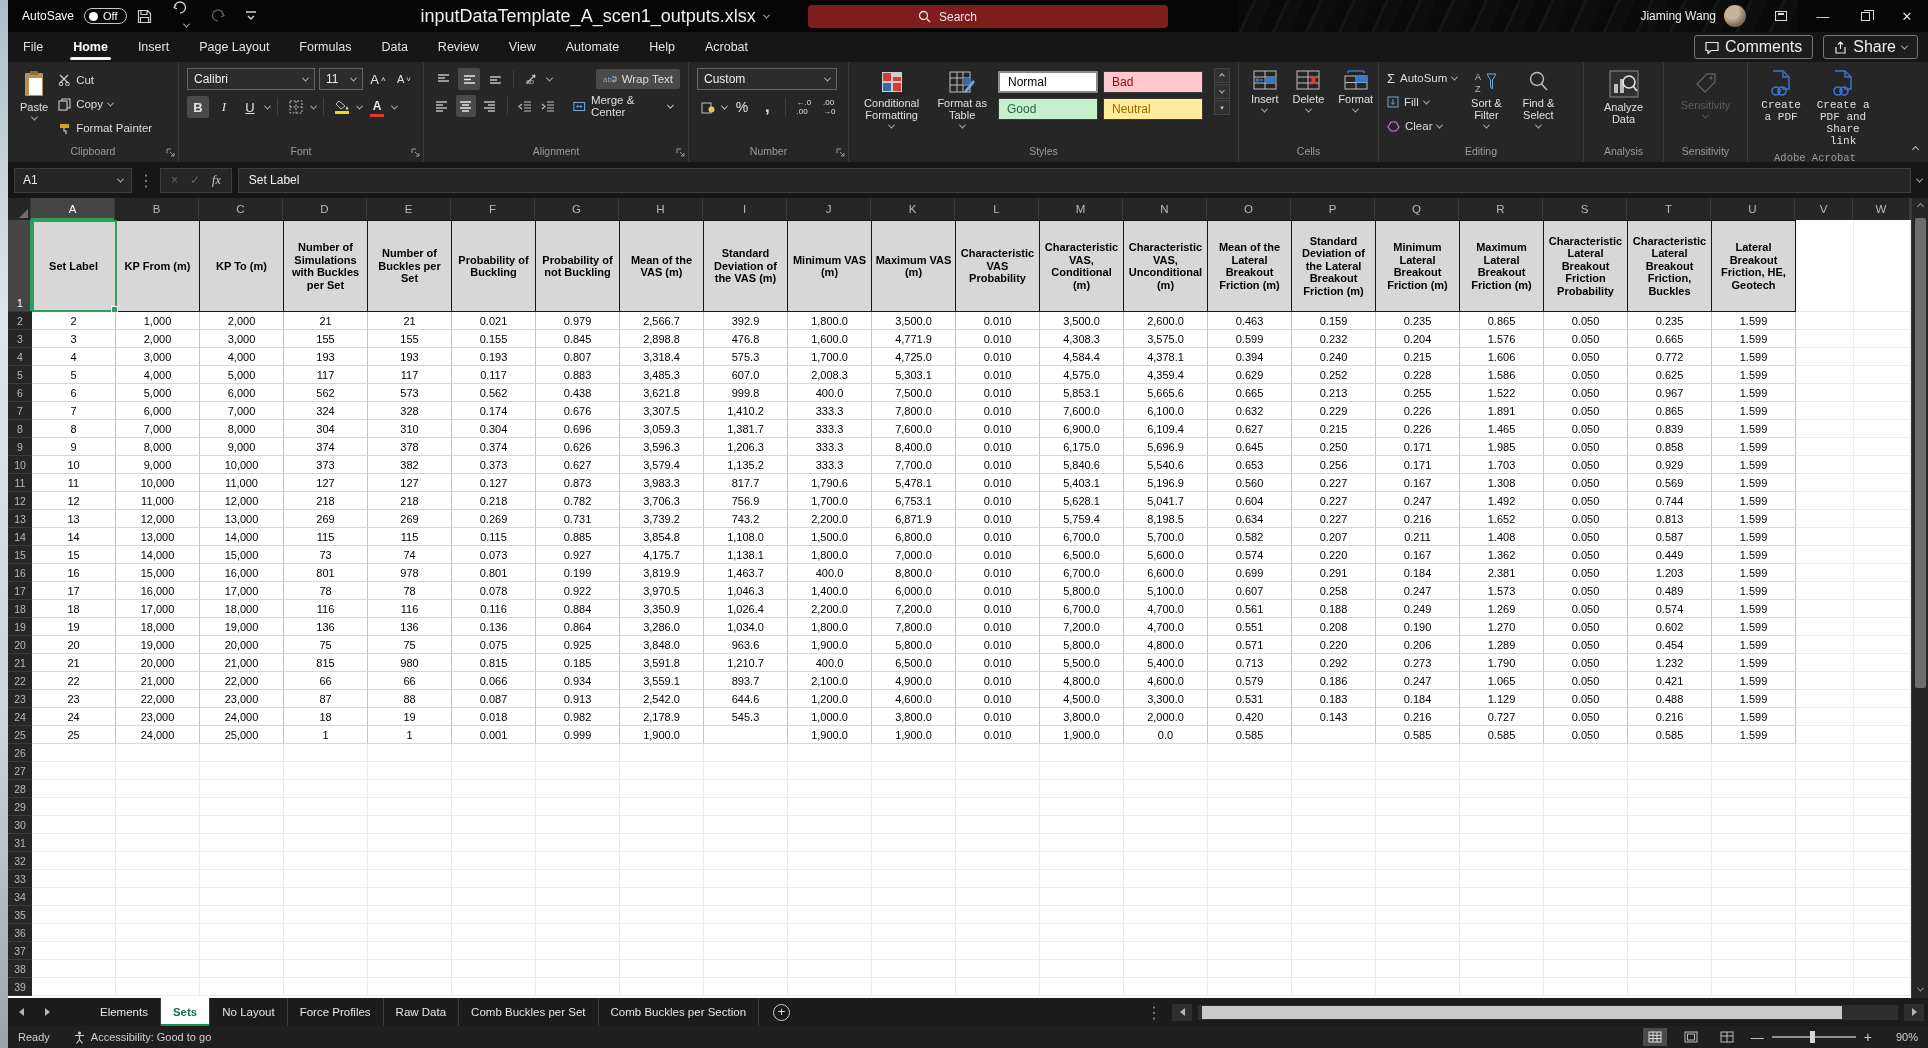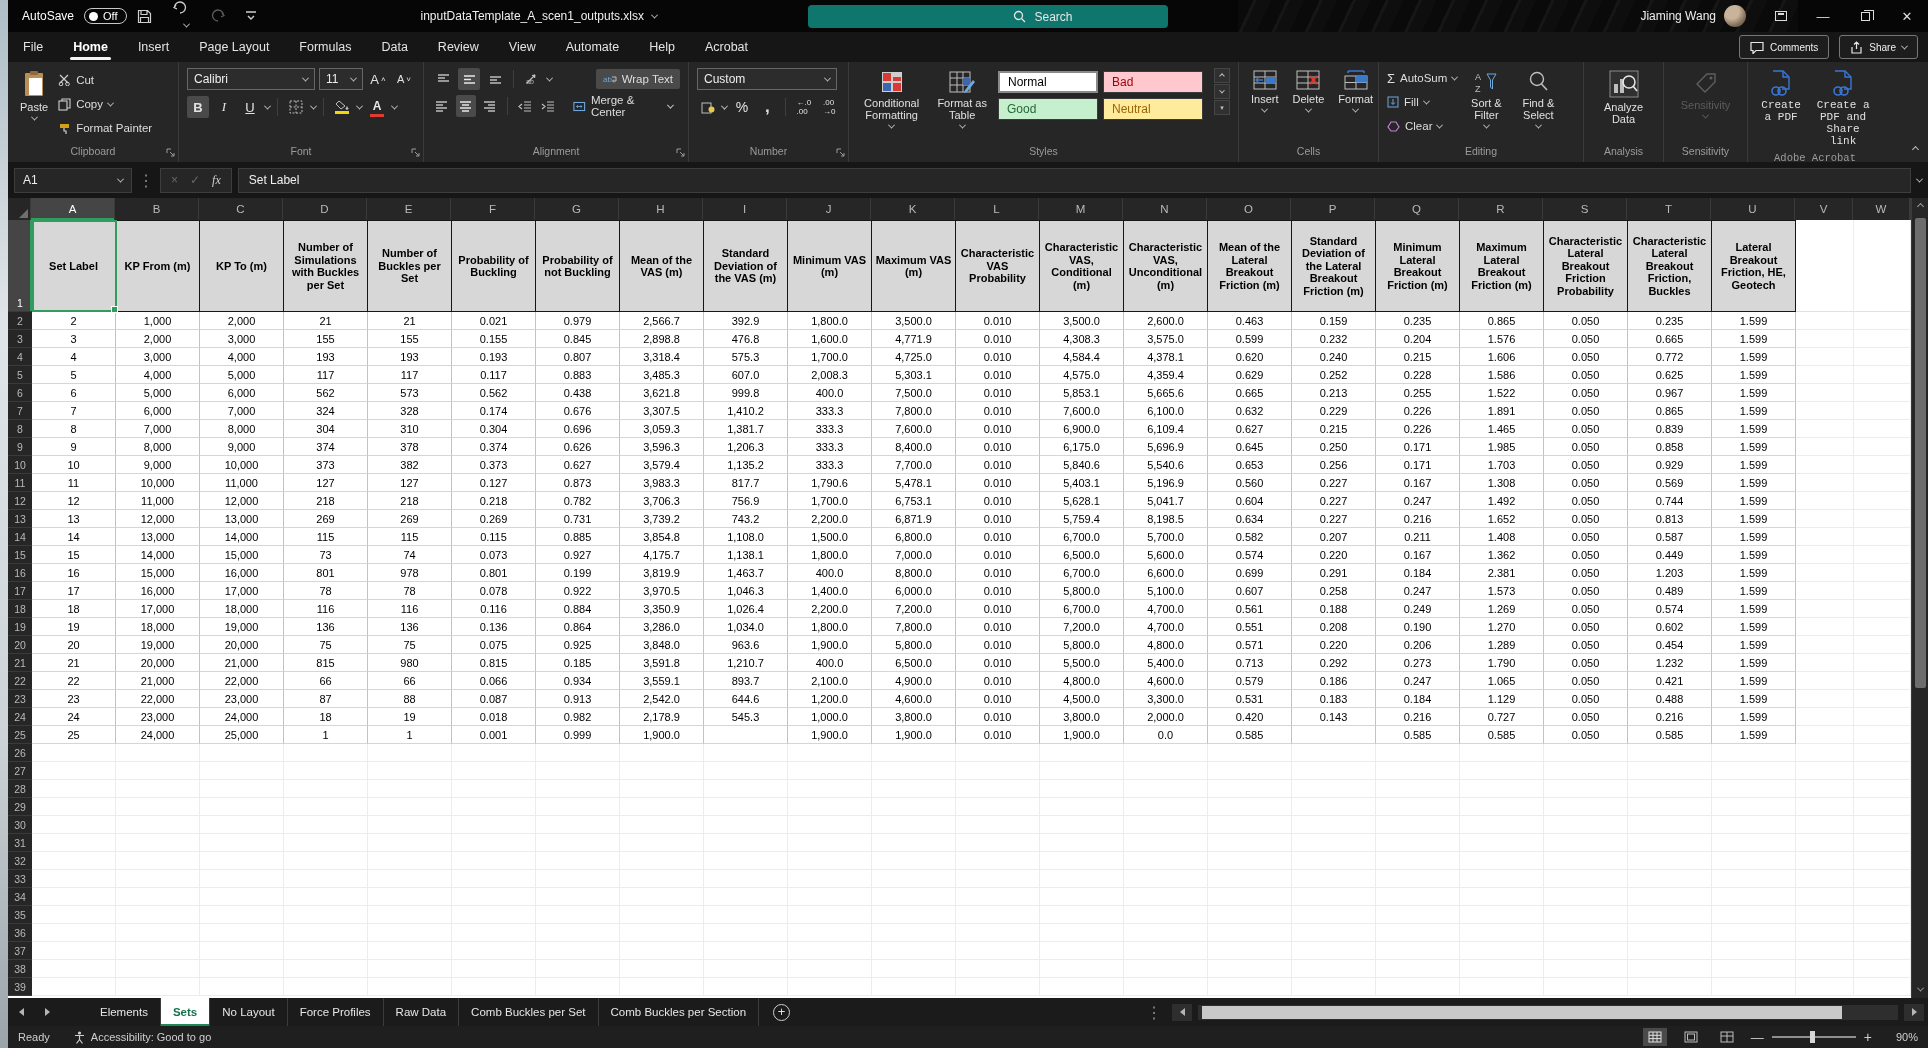--- a/index.html
+++ b/index.html
@@ -12,39 +12,39 @@
 
   
   .titlebar { height:32px; background:#060606; display:flex; align-items:center; position:relative; font-size:12px; }
   .deco { position:absolute; right:130px; top:0; width:560px; height:32px;
           background:repeating-linear-gradient(115deg,#0b0b0b 0 14px,#1a1a1a 14px 17px,#101010 17px 30px); opacity:.8; }
   .qat { display:flex; align-items:center; gap:10px; padding-left:14px; z-index:2; }
   .pill { display:flex; align-items:center; gap:5px; border:1px solid #c8c8c8; border-radius:9px; padding:1px 8px 1px 4px; font-size:11px; color:#fff; }
   .dot { width:9px; height:9px; border-radius:50%; background:#fff; }
   .tb-ic { width:26px; text-align:center; color:#cfcfcf; font-size:14px; }
   .dim { color:#5c5c5c !important; }
-  .doc-title { margin-left:150px; color:#f0f0f0; font-size:12px; display:flex; gap:8px; align-items:center; z-index:2;}
-  .searchbox { position:absolute; left:800px; top:5px; width:360px; height:23px; background:#0f766e; border-radius:4px;
-               display:flex; align-items:center; gap:8px; padding-left:110px; color:#e6e6e6; z-index:2;justify-content:center; }
+  .doc-title { margin-left:150px; color:#f0f0f0; font-size:18px; display:flex; gap:8px; align-items:center; z-index:2;}
+  .searchbox { position:absolute; left:800px; top:5px; width:360px; height:23px; background:#7f1d1d; border-radius:4px;
+               display:flex; align-items:center; gap:8px; padding-left:110px; color:#e6e6e6; z-index:2; }
   .tb-right { position:absolute; right:0; top:0; height:32px; display:flex; align-items:center; z-index:3; }
   .uname { font-size:12px; color:#eee; margin-right:8px; }
   .avatar { width:22px; height:22px; border-radius:50%; background:radial-gradient(circle at 35% 30%,#c9b39a 0 35%,#7c6a54 70%,#4c4236 100%); margin-right:14px; }
   .winbtn { width:42px; height:32px; display:flex; align-items:center; justify-content:center; color:#dcdcdc; font-size:13px; }
   .rest { width:9px; height:9px; border:1px solid #dcdcdc; position:relative; }
   .rest:before { content:""; position:absolute; left:2px; top:-3px; width:9px; height:9px; border:1px solid #dcdcdc; border-left:none; border-bottom:none; }
   .ribopt { width:12px; height:10px; border:1px solid #dcdcdc; position:relative; }
   .ribopt:before { content:""; position:absolute; left:2px; top:1px; width:6px; height:2px; background:#dcdcdc; }
 
   
   .ribtabs { height:30px; background:#161616; display:flex; align-items:stretch; position:relative; }
   .rtab { padding:0 15px; display:flex; align-items:center; font-size:12.5px; color:#e3e3e3; position:relative; }
   .rtab.active { color:#fff; font-weight:bold; }
   .rtab.active:after { content:""; position:absolute; left:12px; right:12px; bottom:2px; height:3px; background:#f5f5f5; border-radius:2px; }
   .ribtabs-right { position:absolute; right:10px; top:3px; display:flex; gap:10px; }
-  .chipbtn { height:24px; border:1px solid #777; border-radius:3px; display:flex; align-items:center; gap:6px; padding:0 10px; font-size:10px; color:#efefef; background:#1d1d1d; }
+  .chipbtn { height:24px; border:1px solid #777; border-radius:3px; display:flex; align-items:center; gap:6px; padding:0 10px; font-size:16px; color:#efefef; background:#1d1d1d; }
 
   
   .ribbon { height:100px; background:#262626; display:flex; position:relative; }
   .rg { display:flex; flex-direction:column; position:relative; }
   .rg + .rg { border-left:1px solid #3a3a3a; }
   .g-body { flex:1; display:flex; align-items:flex-start; padding:6px 8px 0 8px; gap:6px; }
   .g-foot { height:20px; text-align:center; color:#9b9b9b; font-size:10.5px; position:relative; line-height:18px; }
   .launcher { position:absolute; right:3px; bottom:5px; }
   .bigbtn { display:flex; flex-direction:column; align-items:center; gap:3px; font-size:11px; color:#e0e0e0; text-align:center; line-height:12px; padding:2px 4px; }
   .smrow { display:flex; align-items:center; gap:5px; font-size:11.5px; color:#dedede; height:20px; }
@@ -753,21 +753,21 @@
               <div class="dcell">193</div>
               <div class="dcell">0.193</div>
               <div class="dcell">0.807</div>
               <div class="dcell">3,318.4</div>
               <div class="dcell">575.3</div>
               <div class="dcell">1,700.0</div>
               <div class="dcell">4,725.0</div>
               <div class="dcell">0.010</div>
               <div class="dcell">4,584.4</div>
               <div class="dcell">4,378.1</div>
-              <div class="dcell">0.620</div>
+              <div class="dcell">0.394</div>
               <div class="dcell">0.240</div>
               <div class="dcell">0.215</div>
               <div class="dcell">1.606</div>
               <div class="dcell">0.050</div>
               <div class="dcell">0.772</div>
               <div class="dcell">1.599</div>
               <div class="ecell" style="width: 58px;"></div>
               <div class="ecell" style="width: 57px;"></div>
             </div>
             <div class="grow" style="height: 18px;">

